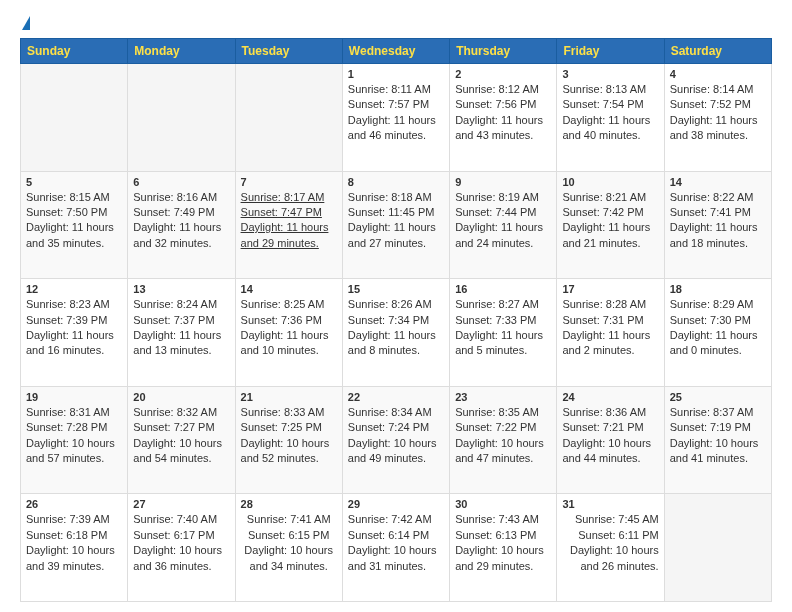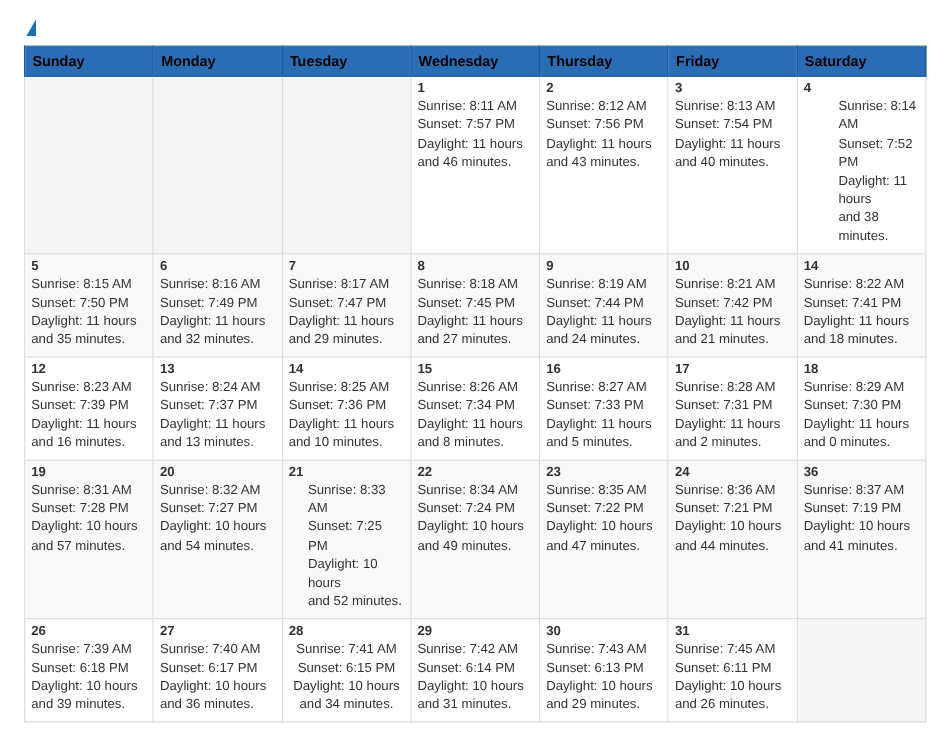--- a/index.html
+++ b/index.html
@@ -55,21 +55,21 @@
       color: #555;
     }
     .calendar {
       flex: 1;
       border-collapse: collapse;
       width: 100%;
       table-layout: fixed;
     }
     .calendar th {
       background-color: #2a6db5;
-      color: #000000;
+      color: #fde047;
       text-align: left;
       padding: 5px 6px;
       font-size: 12px;
       font-weight: bold;
       border: 1px solid #1a5da0;
     }
     .calendar td {
       border: 1px solid #ddd;
       vertical-align: top;
       padding: 4px 5px;
@@ -147,21 +147,21 @@
           </td>
           <td>
             <span class="day-number">3</span>
             <div class="day-info" style="white-space: pre-line;">Sunrise: 8:13 AM
 Sunset: 7:54 PM
 Daylight: 11 hours
 and 40 minutes.</div>
           </td>
           <td>
             <span class="day-number">4</span>
-            <div class="day-info" style="white-space: pre-line; margin-left: 29px;">Sunrise: 8:14 AM
+            <div class="day-info" style="white-space: pre-line;">Sunrise: 8:14 AM
 Sunset: 7:52 PM
 Daylight: 11 hours
 and 38 minutes.</div>
           </td>
         </tr>
         <tr>
           <td>
             <span class="day-number">5</span>
             <div class="day-info" style="white-space: pre-line;">Sunrise: 8:15 AM
 Sunset: 7:50 PM
@@ -170,29 +170,29 @@
           </td>
           <td>
             <span class="day-number">6</span>
             <div class="day-info" style="white-space: pre-line;">Sunrise: 8:16 AM
 Sunset: 7:49 PM
 Daylight: 11 hours
 and 32 minutes.</div>
           </td>
           <td>
             <span class="day-number">7</span>
-            <div class="day-info" style="white-space: pre-line;">Sunrise: 8:17 AM
+            <div class="day-info" style="white-space: pre-line; text-decoration: underline;">Sunrise: 8:17 AM
 Sunset: 7:47 PM
 Daylight: 11 hours
 and 29 minutes.</div>
           </td>
           <td>
             <span class="day-number">8</span>
             <div class="day-info" style="white-space: pre-line;">Sunrise: 8:18 AM
-Sunset: 7:45 PM
+Sunset: 11:45 PM
 Daylight: 11 hours
 and 27 minutes.</div>
           </td>
           <td>
             <span class="day-number">9</span>
             <div class="day-info" style="white-space: pre-line;">Sunrise: 8:19 AM
 Sunset: 7:44 PM
 Daylight: 11 hours
 and 24 minutes.</div>
           </td>
@@ -272,21 +272,21 @@
           </td>
           <td>
             <span class="day-number">20</span>
             <div class="day-info" style="white-space: pre-line;">Sunrise: 8:32 AM
 Sunset: 7:27 PM
 Daylight: 10 hours
 and 54 minutes.</div>
           </td>
           <td>
             <span class="day-number">21</span>
-            <div class="day-info" style="white-space: pre-line; margin-left: 16px;">Sunrise: 8:33 AM
+            <div class="day-info" style="white-space: pre-line;">Sunrise: 8:33 AM
 Sunset: 7:25 PM
 Daylight: 10 hours
 and 52 minutes.</div>
           </td>
           <td>
             <span class="day-number">22</span>
             <div class="day-info" style="white-space: pre-line;">Sunrise: 8:34 AM
 Sunset: 7:24 PM
 Daylight: 10 hours
 and 49 minutes.</div>
@@ -299,21 +299,21 @@
 and 47 minutes.</div>
           </td>
           <td>
             <span class="day-number">24</span>
             <div class="day-info" style="white-space: pre-line;">Sunrise: 8:36 AM
 Sunset: 7:21 PM
 Daylight: 10 hours
 and 44 minutes.</div>
           </td>
           <td>
-            <span class="day-number">36</span>
+            <span class="day-number">25</span>
             <div class="day-info" style="white-space: pre-line;">Sunrise: 8:37 AM
 Sunset: 7:19 PM
 Daylight: 10 hours
 and 41 minutes.</div>
           </td>
         </tr>
         <tr>
           <td>
             <span class="day-number">26</span>
             <div class="day-info" style="white-space: pre-line;">Sunrise: 7:39 AM
@@ -344,21 +344,21 @@
           </td>
           <td>
             <span class="day-number">30</span>
             <div class="day-info" style="white-space: pre-line;">Sunrise: 7:43 AM
 Sunset: 6:13 PM
 Daylight: 10 hours
 and 29 minutes.</div>
           </td>
           <td>
             <span class="day-number">31</span>
-            <div class="day-info" style="white-space: pre-line;">Sunrise: 7:45 AM
+            <div class="day-info" style="white-space: pre-line; text-align: right;">Sunrise: 7:45 AM
 Sunset: 6:11 PM
 Daylight: 10 hours
 and 26 minutes.</div>
           </td>
           <td class="empty-cell"></td>
         </tr>
       </tbody>
   </table>
 </div>
 

